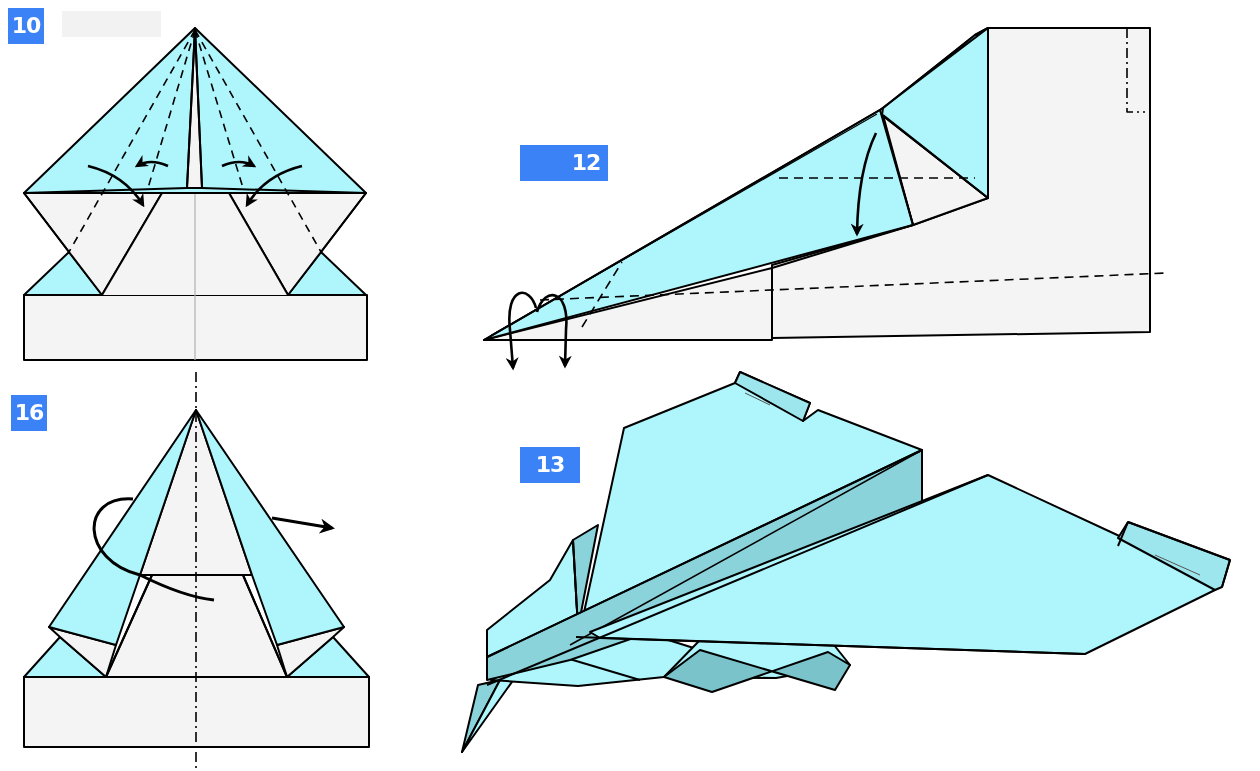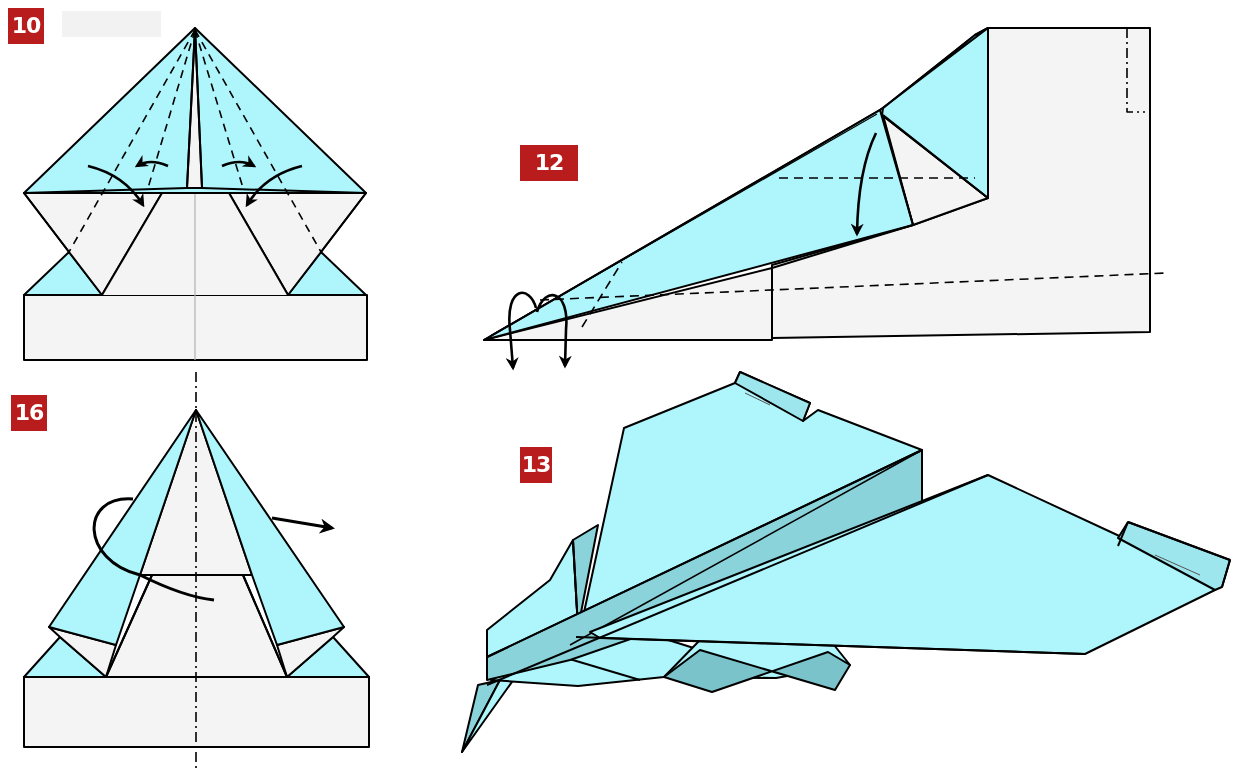--- a/index.html
+++ b/index.html
@@ -1,32 +1,32 @@
 <!DOCTYPE html>
 <html><head>
   <meta charset="utf-8">
   <style>
     html, body { margin: 0; padding: 0; background: #ffffff; }
     body { width: 1260px; height: 771px; position: relative; overflow: hidden; font-family: "DejaVu Sans", sans-serif; }
     .step-badge {
-      position: absolute; background: #b91c1c; color: #ffffff;
+      position: absolute; background: #3b82f6; color: #ffffff;
       font-family: "DejaVu Sans", sans-serif; font-weight: bold; font-size: 22px;
       line-height: 36px; text-align: center; width: 36px; height: 36px; letter-spacing: -1px;
     }
     .blank-label { position: absolute; background: #f2f2f2; }
     svg.diagram { position: absolute; left: 0; top: 0; }
   </style>
 </head>
 <body>
 
 <div class="step-badge" style="left:8px;top:8px;">10</div>
 <div class="blank-label" style="left:62px;top:11px;width:99px;height:26px;"></div>
 <div class="step-badge" style="left:11px;top:395px;">16</div>
-<div class="step-badge" style="left:520px;top:145px;width:58px;">12</div>
-<div class="step-badge" style="left:520px;top:447px;width:32px;">13</div>
+<div class="step-badge" style="left:520px;top:145px;width:44px;padding-left:44px;">12</div>
+<div class="step-badge" style="left:520px;top:447px;width:60px;">13</div>
 
 <svg class="diagram" width="1260" height="771" viewBox="0 0 1260 771">
   <defs>
     <marker id="ah" viewBox="0 0 10 10" refX="8" refY="5" markerWidth="5" markerHeight="5" orient="auto-start-reverse">
       <path d="M0,0 L10,5 L0,10 L3,5 Z" fill="#000"></path>
     </marker>
   </defs>
 
   <g stroke="#000" stroke-width="2" stroke-linejoin="round">
 

